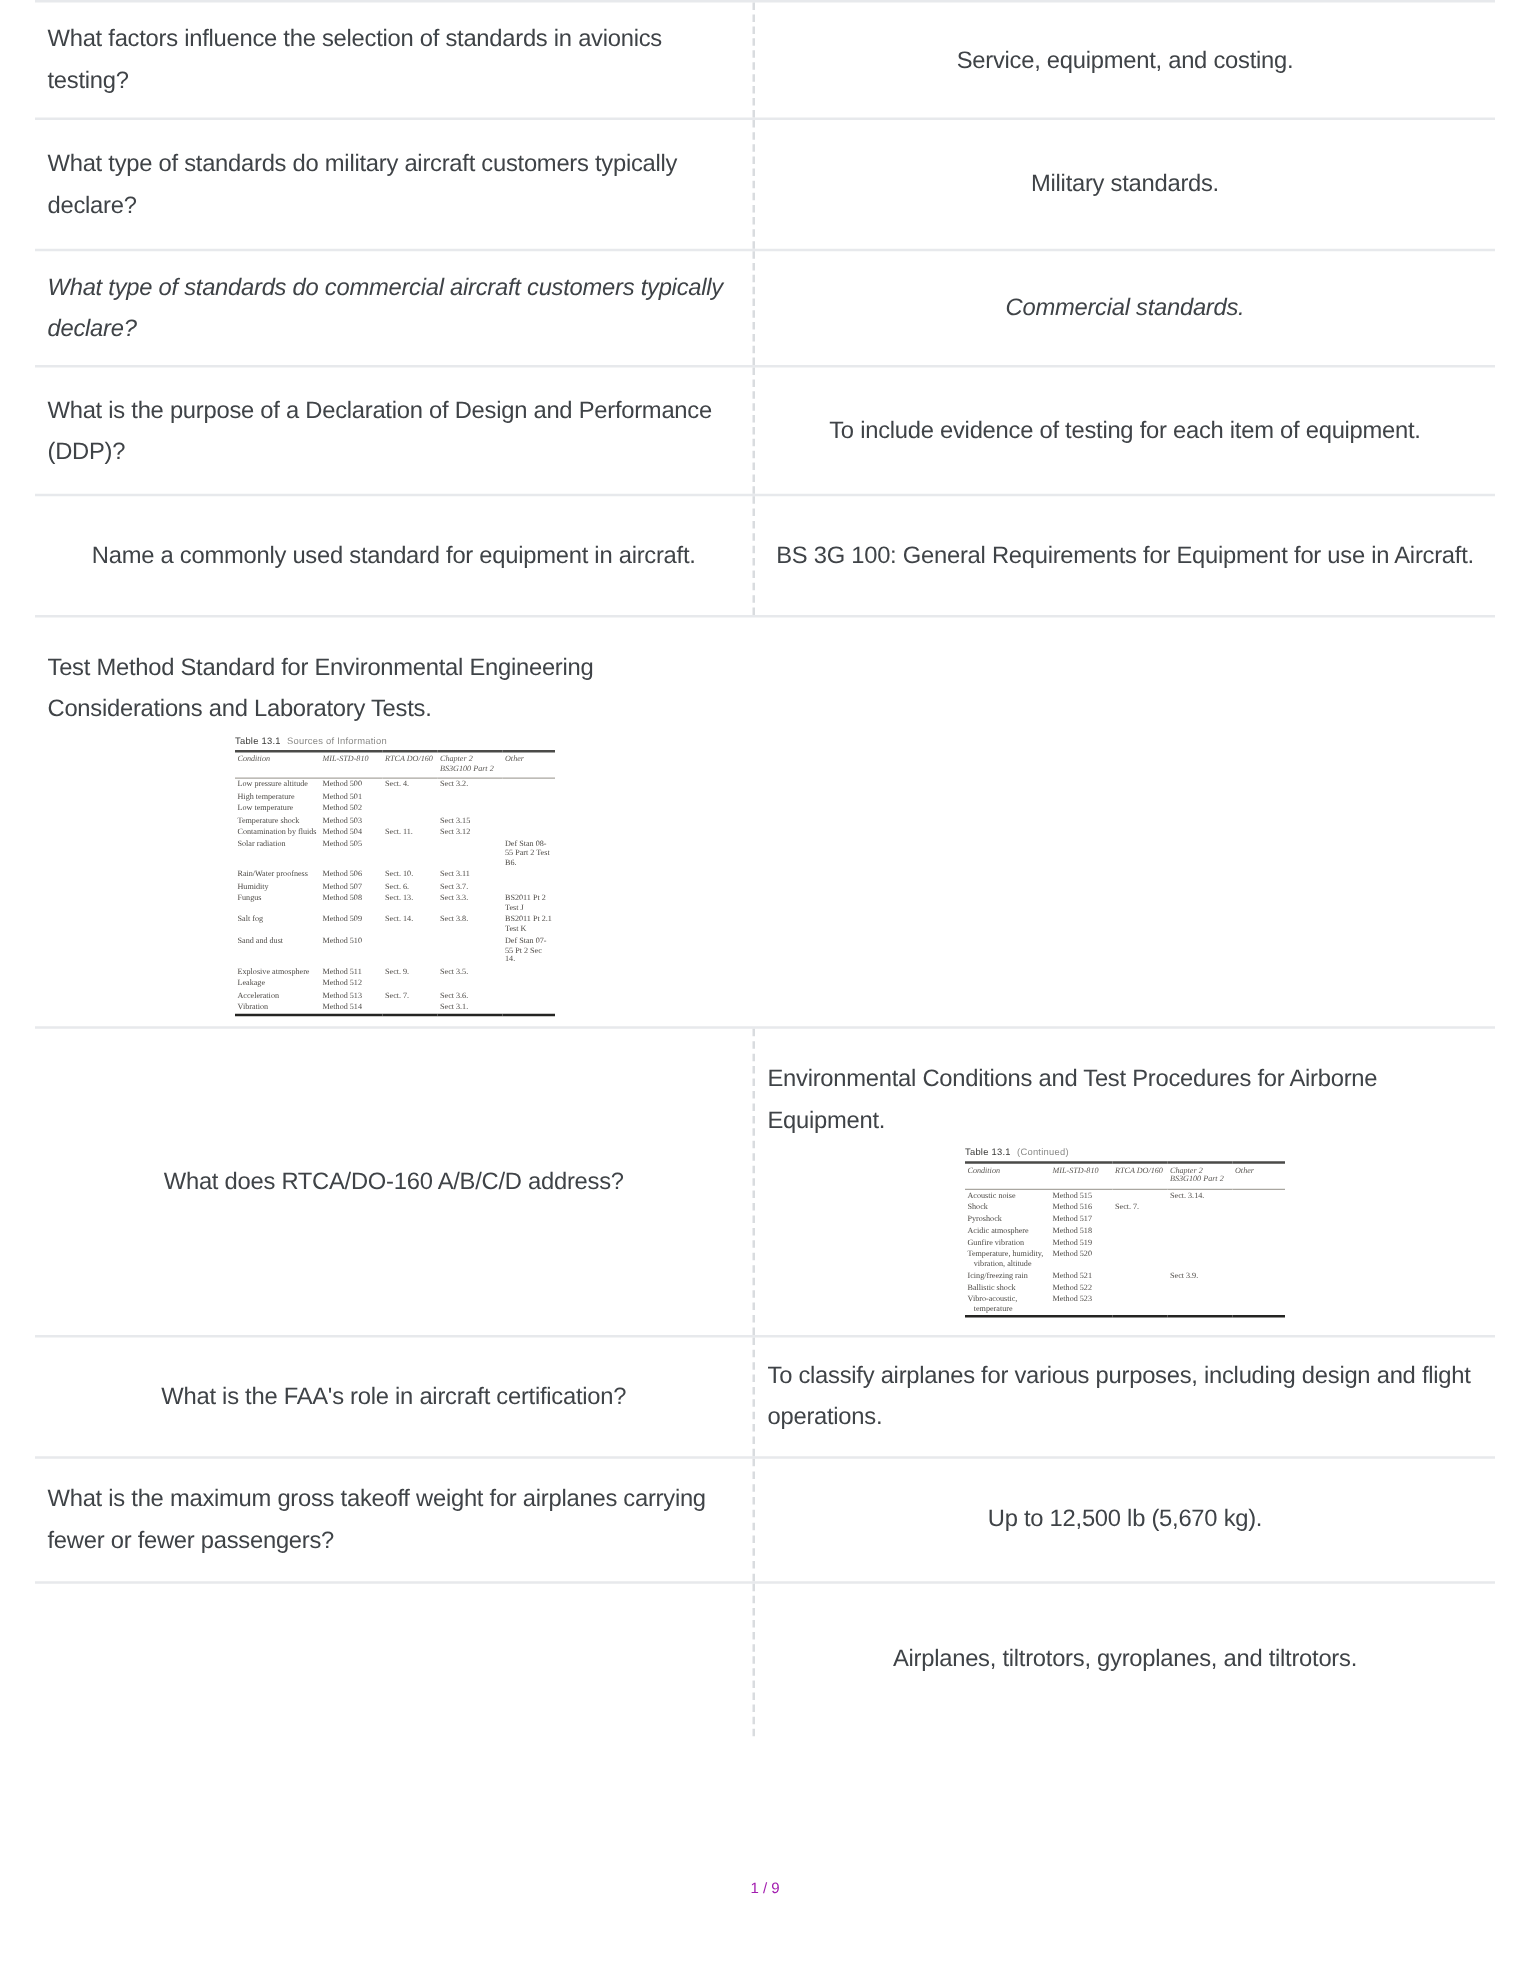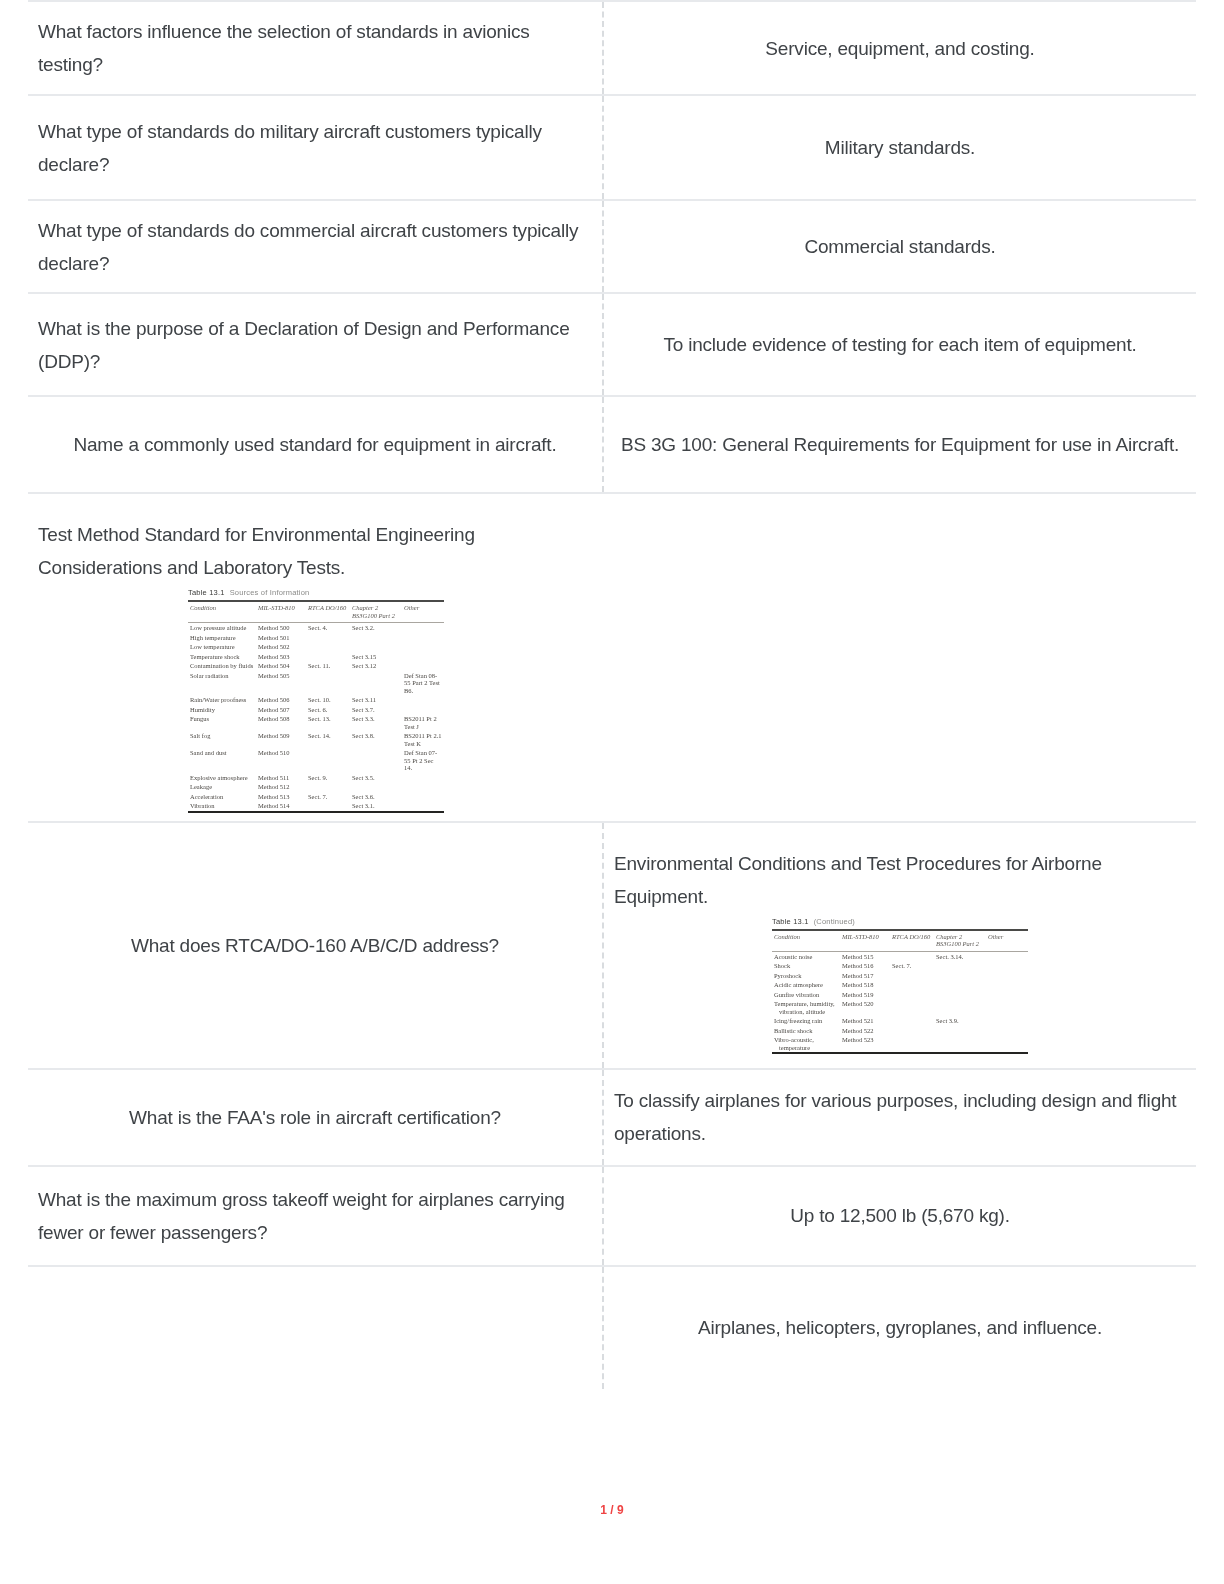--- a/index.html
+++ b/index.html
@@ -42,21 +42,21 @@
   .qcell { border-right:2px dashed #d9dcdf; }
   .txt {
     max-width:100%;
     font-size:19px; line-height:33px; font-weight:300; letter-spacing:-0.2px;
     hyphens:auto; -webkit-hyphens:auto;
   }
   .col { flex-direction:column; justify-content:flex-start; padding-top:24px; }
 
   .r1  { min-height:94px; }
   .r2  { min-height:105px; }
-  .r3  { min-height:93px; }
+  .r3  { min-height:93px;font-style:italic; }
   .r4  { min-height:103px; }
   .r5  { min-height:97px; }
   .r6  { min-height:317px; }
   .r7  { min-height:247px; }
   .r8  { min-height:97px; }
   .r9  { min-height:100px; }
   .r10 { min-height:122px; }
 
   
   .minitable { margin:4px 0 0 0; width:256px; font-family:"Liberation Serif", "DejaVu Serif", serif; }
@@ -81,21 +81,21 @@
   .minitable td:first-child { padding-left:7px; text-indent:-5px; }
   .minitable th:nth-child(1), .minitable td:nth-child(1) { width:68px; }
   .minitable th:nth-child(2), .minitable td:nth-child(2) { width:50px; }
   .minitable th:nth-child(3), .minitable td:nth-child(3) { width:44px; }
   .minitable th:nth-child(4), .minitable td:nth-child(4) { width:52px; }
   .minitable th:nth-child(5), .minitable td:nth-child(5) { width:42px; }
 
   
   footer {
     position:absolute; left:0; right:0; top:1503px;
-    text-align:center; font-size:12px; font-weight:700; color:#ef4444;
+    text-align:center; font-size:12px; font-weight:400; color:#a21caf;
   }
 </style>
 </head>
 <body>
 
 <div class="page">
 
 
   <main class="qa-table">
 
@@ -379,21 +379,21 @@
       <div class="cell acell">
         <div class="txt">Up to 12,500 lb (5,670 kg).</div>
       </div>
     </section>
 
     <section class="row r10 last">
       <div class="cell qcell">
         <div class="txt"></div>
       </div>
       <div class="cell acell">
-        <div class="txt">Airplanes, helicopters, gyroplanes, and influence.</div>
+        <div class="txt">Airplanes, tiltrotors, gyroplanes, and tiltrotors.</div>
       </div>
     </section>
 
   </main>
 
   <footer>
     <span>1 / 9</span>
   </footer>
 
 </div>

